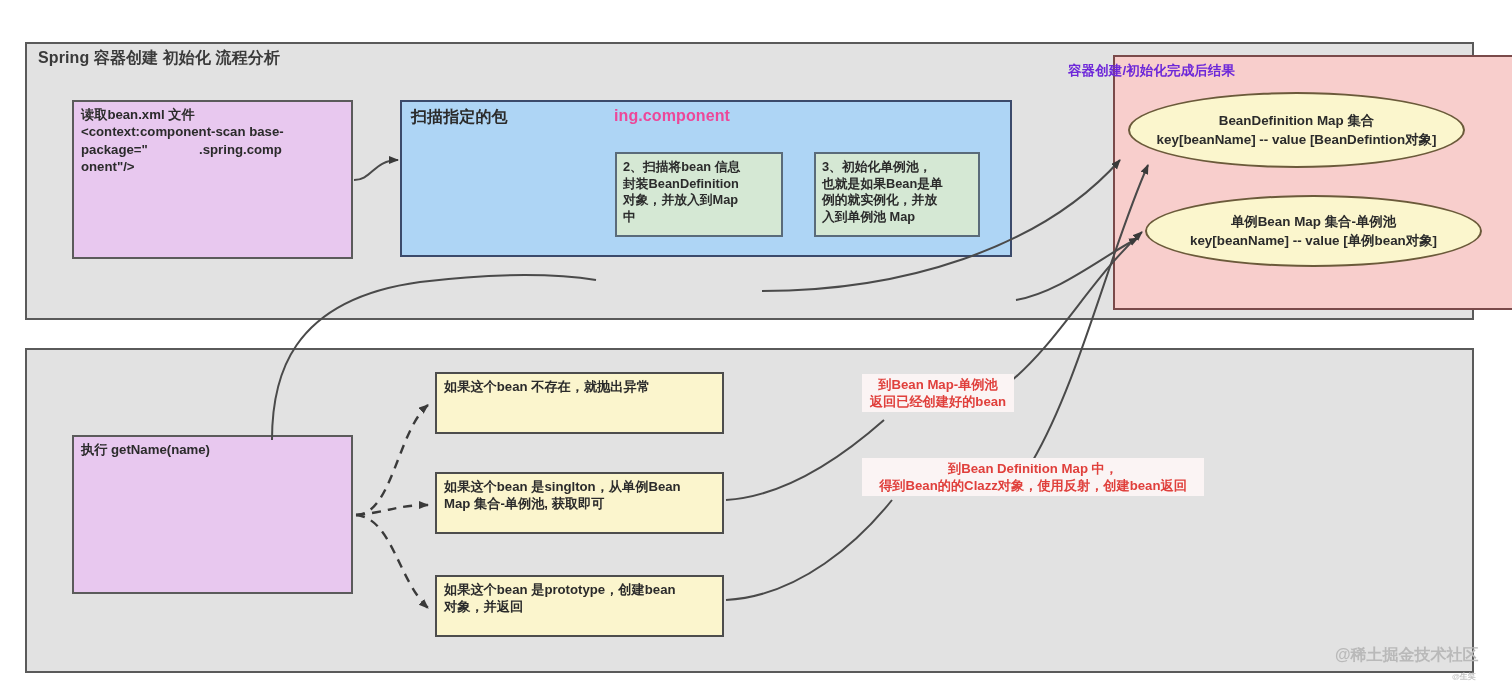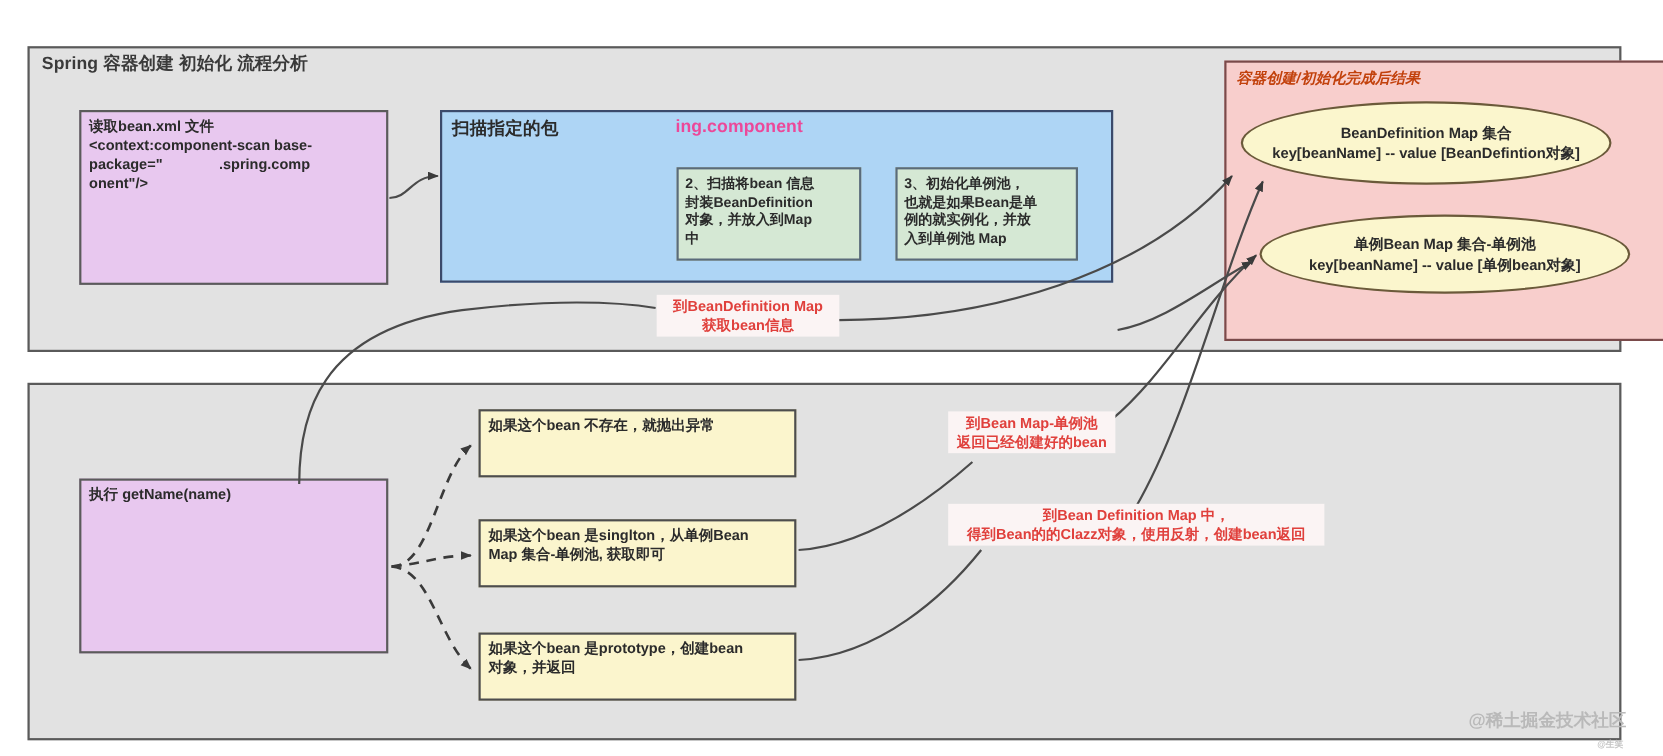--- a/index.html
+++ b/index.html
@@ -89,21 +89,21 @@
 中</div>
   </div>
   <div class="node node-green" style="left:814px;top:152px;width:166px;height:85px;">
     <div class="node-txt">3、初始化单例池，
 也就是如果Bean是单
 例的就实例化，并放
 入到单例池 Map</div>
   </div>
 
   <div class="panel panel-pink" style="left:1113px;top:55px;width:410px;height:255px;"></div>
-  <div class="panel-title" style="left:1124px;top:62px;color:#c2410c;font-size:13.5px;font-style:italic;">容器创建/初始化完成后结果</div>
+  <div class="panel-title" style="left:1068px;top:62px;color:#6d28d9;font-size:13.5px;">容器创建/初始化完成后结果</div>
 
   <div class="ellipse" style="left:1128px;top:92px;width:337px;height:76px;">
     <div class="ellipse-txt">BeanDefinition Map 集合
 key[beanName] -- value [BeanDefintion对象]</div>
   </div>
   <div class="ellipse" style="left:1145px;top:195px;width:337px;height:72px;">
     <div class="ellipse-txt">单例Bean Map 集合-单例池
 key[beanName] -- value [单例bean对象]</div>
   </div>
 
@@ -146,22 +146,20 @@
 
     <path class="wire" d="M726,600 C800,596 860,540 892,500"></path>
 
     <path class="wire" marker-end="url(#ah)" d="M1016,300 C1060,292 1100,258 1138,238"></path>
 
     <path class="wire-dash" marker-end="url(#ah)" d="M356,515 C392,515 398,430 428,405"></path>
     <path class="wire-dash" marker-end="url(#ah)" d="M356,515 C388,512 398,505 428,505"></path>
     <path class="wire-dash" marker-end="url(#ah)" d="M356,515 C392,518 398,580 428,608"></path>
   </svg>
 
-  <div class="redlabel" style="left:597px;top:268px;width:166px;">到BeanDefinition Map
-获取bean信息</div>
   <div class="redlabel" style="left:862px;top:374px;width:152px;">到Bean Map-单例池
 返回已经创建好的bean</div>
   <div class="redlabel" style="left:862px;top:458px;width:342px;">到Bean Definition Map 中，
 得到Bean的的Clazz对象，使用反射，创建bean返回</div>
 
   <div class="wm" id="watermark-main" style="left:1335px;top:645px;">@稀土掘金技术社区</div>
   <div class="wm" id="watermark-sub" style="left:1452px;top:671px;">@生笑</div>
 
 </div>
 

